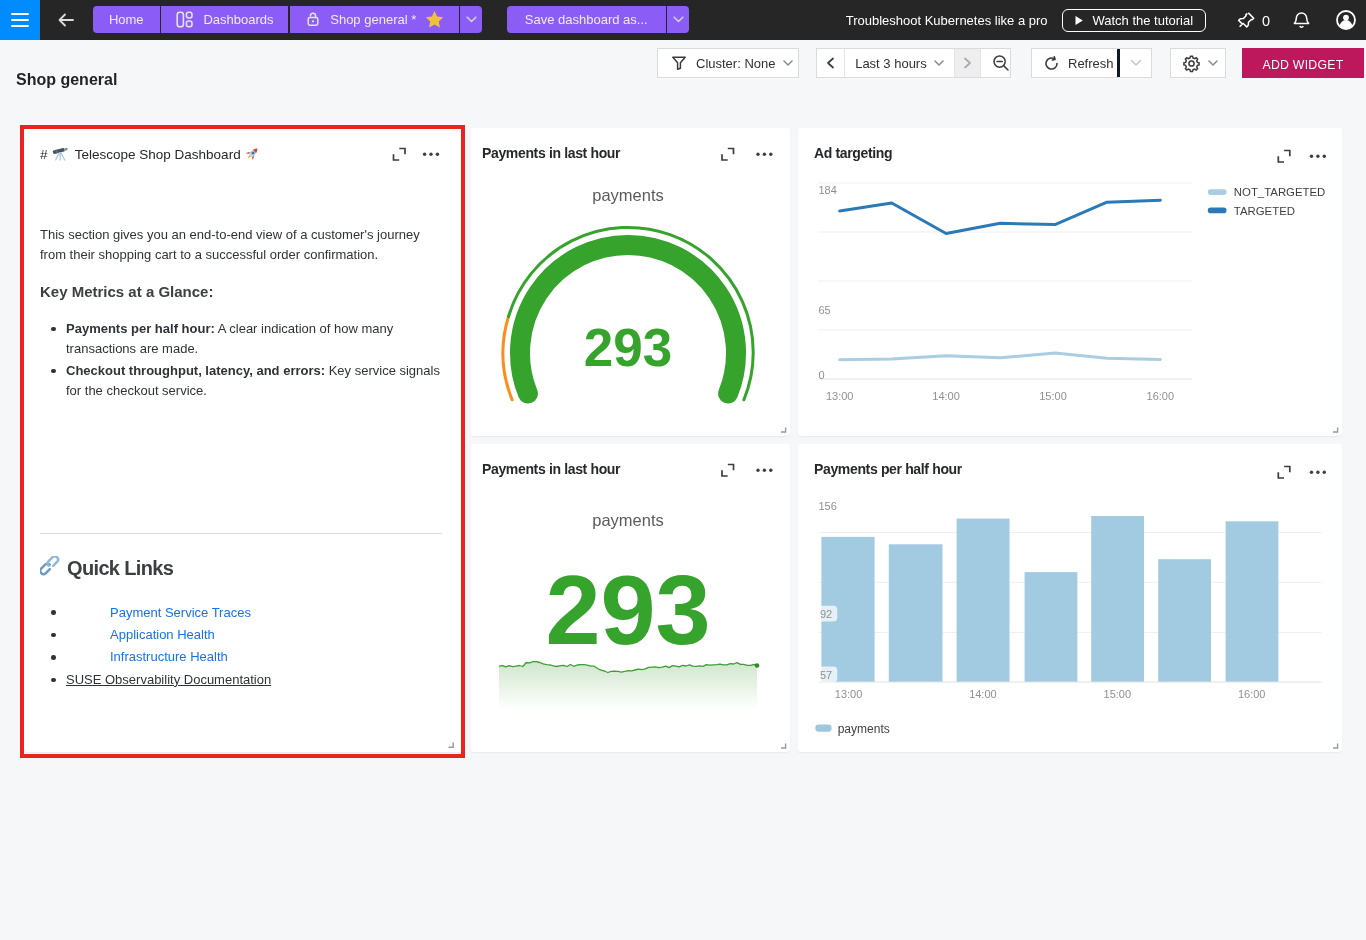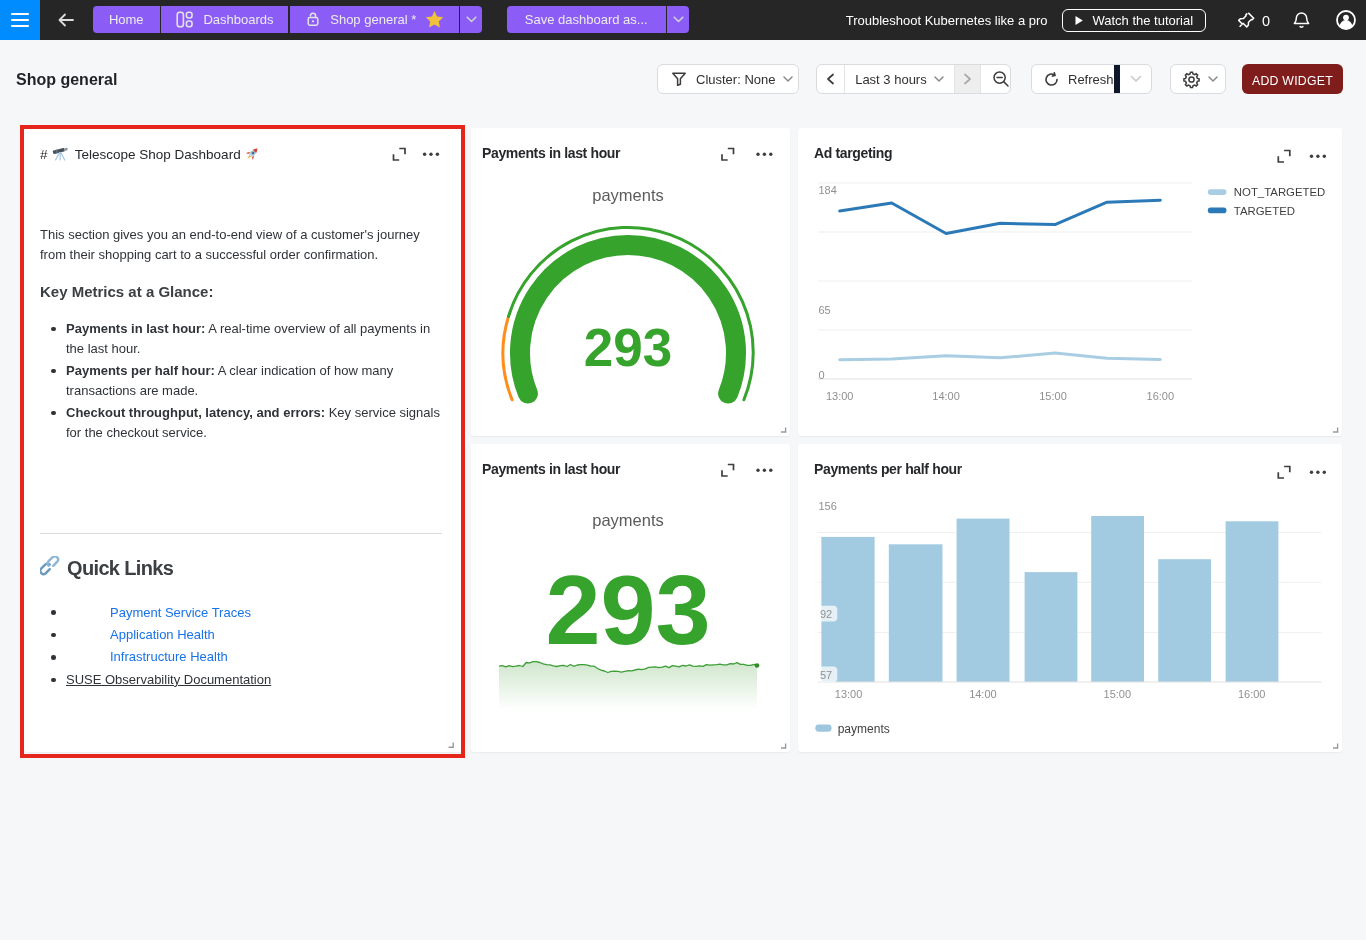--- a/index.html
+++ b/index.html
@@ -8,21 +8,21 @@
 .abs { position:absolute; }
 
 #topbar { position:absolute; left:0; top:0; width:1366px; height:40px; background:#262626; }
 #burger { position:absolute; left:0; top:0; width:40px; height:40px; background:#008cff; }
 #burger i { position:absolute; left:11px; width:18px; height:2px; background:#fff; border-radius:1px; }
 .tab { position:absolute; top:5.5px; height:27.5px; background:#8b5cf6; color:#ececec; font-size:13px; display:flex; align-items:center; justify-content:center; }
 .tabL { border-radius:4px 0 0 4px; }
 .tabR { border-radius:0 4px 4px 0; }
 #wtt { position:absolute; left:1062px; top:8.5px; width:143.5px; height:23.5px; border:1.5px solid #fff; border-radius:6px; color:#fff; font-size:13px; display:flex; align-items:center; justify-content:center; }
 
-.btn { position:absolute; top:64px; height:30px; background:#fff; border:1px solid #d9dbde; border-radius:6px; display:flex; align-items:center; font-size:13px; color:#303030; white-space:nowrap; }
+.btn { position:absolute; top:48px; height:30px; background:#fff; border:1px solid #d9dbde; border-radius:0; display:flex; align-items:center; font-size:13px; color:#303030; white-space:nowrap; }
 
 .card { position:absolute; background:#fff; border-radius:3px; box-shadow:0 1px 2px rgba(0,0,0,0.06); }
 .ctitle { position:absolute; left:16px; top:17px; font-size:14px; font-weight:700; color:#26282b; letter-spacing:-0.35px; white-space:nowrap; }
 .cicons { position:absolute; top:0; right:0; }
 #redbox { position:absolute; left:20px; top:125px; width:445px; height:633px; border:4.5px solid #e6261c; z-index:50; }
 #cnotes .blk { position:absolute; left:16px; color:#2f3338; }
 a.lnk { color:#1973e8; text-decoration:none;margin-left:44px; }
 #kml li, #qll li { position:relative; padding-left:26px; }
 #kml li { margin-bottom:1.6px; }
 #kml li::before, #qll li::before { content:""; position:absolute; left:11px; top:7.8px; width:4.6px; height:4.6px; border-radius:50%; background:#2f3338; }
@@ -113,21 +113,21 @@
       </svg>
     </div>
   <div style="flex:1;height:28px;display:flex;align-items:center;">
       <svg width="18" height="18" viewBox="0 0 18 18" style="margin-left:11px">
         <circle cx="7.6" cy="7.6" r="5.6" fill="none" stroke="#3c3c3c" stroke-width="1.5"></circle>
         <path d="M11.9 11.9 L16 16 M5 7.6 h5.2" stroke="#3c3c3c" stroke-width="1.5" stroke-linecap="round"></path>
       </svg>
     </div>
 </div>
 <div class="btn" style="left:1031px;width:121px;padding:0;">
-  <div style="width:88px;height:28px;display:flex;align-items:center;border-right:6px solid #0f172a;">
+  <div style="width:88px;height:28px;display:flex;align-items:center;border-right:3px solid #0f172a;">
       <svg width="15" height="15" viewBox="0 0 15 15" style="margin-left:12px">
         <path d="M13 7.5 A5.5 5.5 0 1 1 10.6 3" fill="none" stroke="#3c3c3c" stroke-width="1.6" stroke-linecap="round"></path>
         <path d="M10.3 0.8 L11 3.4 L8.4 4.1" fill="none" stroke="#3c3c3c" stroke-width="1.6" stroke-linecap="round" stroke-linejoin="round"></path>
       </svg>
       <span style="margin-left:9px">Refresh</span>
     </div>
   <div style="flex:1;height:28px;display:flex;align-items:center;justify-content:center;">
       <svg width="12" height="8" viewBox="0 0 12 8">
         <path d="M1.5 1.5 L6 6 L10.5 1.5" stroke="#c9c9c9" stroke-width="1.6" fill="none" stroke-linecap="round" stroke-linejoin="round"></path>
       </svg>
@@ -137,21 +137,21 @@
   <svg width="19" height="19" viewBox="0 0 19 19" style="margin-left:11px">
       <g fill="none" stroke="#3c3c3c" stroke-width="1.5">
         <circle cx="9.5" cy="9.5" r="2.6"></circle>
         <path d="M9.5 2.2 l1 .1 .5 1.7 1.6 .7 1.6 -.9 1.4 1.4 -.9 1.6 .7 1.6 1.7 .5 v2 l-1.7 .5 -.7 1.6 .9 1.6 -1.4 1.4 -1.6 -.9 -1.6 .7 -.5 1.7 h-2 l-.5 -1.7 -1.6 -.7 -1.6 .9 -1.4 -1.4 .9 -1.6 -.7 -1.6 -1.7 -.5 v-2 l1.7 -.5 .7 -1.6 -.9 -1.6 1.4 -1.4 1.6 .9 1.6 -.7 .5 -1.7 z"></path>
       </g>
     </svg>
   <svg width="10" height="6" viewBox="0 0 10 6" style="margin-left:7px">
       <path d="M1 1 L5 5 L9 1" stroke="#8a8a8a" stroke-width="1.5" fill="none" stroke-linecap="round" stroke-linejoin="round"></path>
     </svg>
 </div>
-<div class="btn" style="left:1242px;width:101px;background:#7f1d1d;border:none;color:#fff;justify-content:center;font-size:12.3px;letter-spacing:0.25px;padding-top:4px;">ADD WIDGET</div>
+<div class="btn" style="left:1242px;width:122px;background:#be185d;border:none;color:#fff;justify-content:center;font-size:12.3px;letter-spacing:0.25px;padding-top:4px;">ADD WIDGET</div>
 
 <div class="card" id="cgauge" style="left:471px;top:128px;width:319px;height:308px;">
   <div class="ctitle" style="left:11px">Payments in last hour</div>
   <svg class="cicons" width="319" height="308" viewBox="0 0 319 308">
     <g stroke="#3e3e3e" stroke-width="1.7" fill="none">
         <path d="M256.8 20.5 h5.7 v5.7 M251 26.3 v5.7 h5.7"></path>
       </g>
     <g fill="#3e3e3e">
         <circle cx="287" cy="26.3" r="1.7"></circle>
         <circle cx="293.4" cy="26.3" r="1.7"></circle>
@@ -296,21 +296,20 @@
     <g fill="#3e3e3e">
         <circle cx="400.6" cy="26.3" r="1.7"></circle>
         <circle cx="407" cy="26.3" r="1.7"></circle>
         <circle cx="413.4" cy="26.3" r="1.7"></circle>
       </g>
     <path d="M429.2 614.6 v4.6 h-4.6" stroke="#999" stroke-width="1.4" fill="none"></path>
   </svg>
   <div class="blk" style="top:97.2px;font-size:13px;line-height:20.2px;width:405px;">This section gives you an end-to-end view of a customer's journey from their shopping cart to a successful order confirmation.</div>
   <div class="blk" style="top:155.5px;font-size:15px;font-weight:700;color:#3c4043;line-height:1;">Key Metrics at a Glance:</div>
   <ul class="blk" id="kml" style="top:191px;width:408px;font-size:13px;line-height:20.2px;list-style:none;">
-    <li><b>Payments in last hour:</b> A real-time overview of all payments in the last hour.</li>
     <li><b>Payments per half hour:</b> A clear indication of how many transactions are made.</li>
     <li><b>Checkout throughput, latency, and errors:</b> Key service signals for the checkout service.</li>
   </ul>
   <div class="blk" style="top:404.5px;width:402px;border-top:1px solid #dcdcdc;"></div>
   <div class="blk" style="top:428px;font-size:20px;letter-spacing:-0.65px;font-weight:700;color:#3c4043;line-height:1;white-space:nowrap;">
     <svg width="23" height="23" viewBox="0 0 24 24" style="vertical-align:-4px;margin-right:4px;">
         <g fill="none" stroke-linecap="round">
           <path d="M10.2 13.8 L6 18 a3.4 3.4 0 0 1 -4.8 -4.8 L5.4 9 a3.4 3.4 0 0 1 4.8 0" stroke="#6d9cc0" stroke-width="2.6"></path>
           <path d="M13.8 10.2 L18 6 a3.4 3.4 0 0 0 -4.8 -4.8 L9 5.4 a3.4 3.4 0 0 0 0 4.8" stroke="#8fb8d8" stroke-width="2.6"></path>
         </g>

